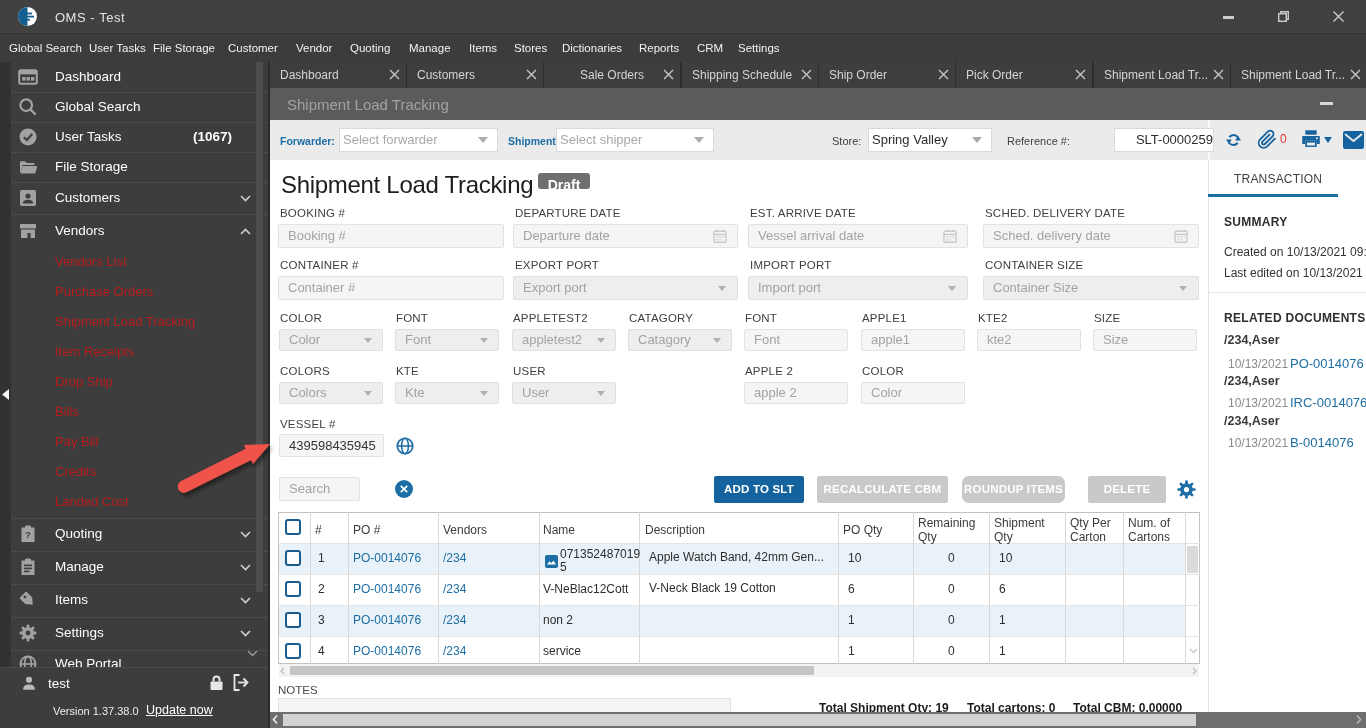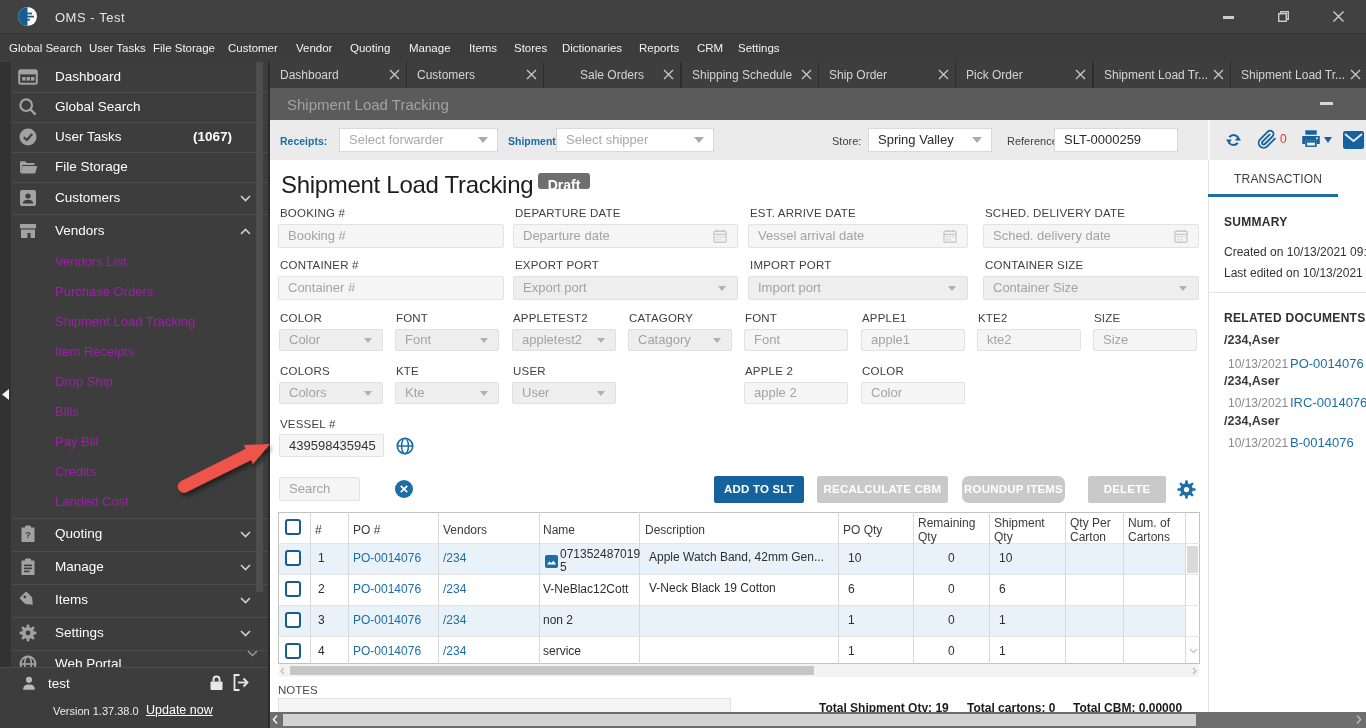--- a/index.html
+++ b/index.html
@@ -12,40 +12,40 @@
 #apptitle { left:55px; top:10px; font-size:13px; color:#e4e4e4; letter-spacing:0.5px; }
 
 
 #menubar { left:0; top:34px; width:1366px; height:28px; background:#3c3c3c; }
 .mitem { position:absolute; top:42px; font-size:11.5px; color:#f2f2f2; white-space:nowrap; }
 
 
 #sidebar { left:0; top:62px; width:270px; height:666px; background:#3d3d3d; border-right:2px solid #2b2b2b; overflow:hidden; }
 #sidestrip { left:0; top:62px; width:11px; height:666px; background:#323232; }
 .navlabel { position:absolute; left:55px; font-size:13.5px; color:#fdfdfd; white-space:nowrap; }
-.navsub { position:absolute; left:55px; font-size:13px; color:#a21caf; white-space:nowrap; }
+.navsub { position:absolute; left:55px; font-size:13px; color:#b91c1c; white-space:nowrap; }
 .navsep { position:absolute; left:11px; width:257px; height:1px; background:#4b4b4b; }
 #sidescroll { left:256px; top:62px; width:7px; height:530px; background:#4e4e4e; }
 
 
 #tabbar { left:270px; top:62px; width:1096px; height:26px; background:#2d2d2d; }
 .tab { position:absolute; top:62px; height:26px; background:#3e3e3e; }
 .tablabel { position:absolute; left:12px; top:6px; font-size:12px; color:#d4d4d4; white-space:nowrap; }
 .tabx { position:absolute; top:7px; width:11px; height:11px; }
 
 
 #grayhdr { left:270px; top:88px; width:1096px; height:32px; background:#5b5b5b; }
 #grayhdr-title { left:287px; top:96px; font-size:15px; color:#a2a2a2; }
 #panelmin { left:1320px; top:102px; width:13px; height:2.5px; background:#d8d8d8; }
 
 
 #toolbar { left:270px; top:120px; width:1096px; height:40px; background:#ebebeb; }
 .tlabel-blue { position:absolute; top:135px; font-size:10.5px; font-weight:bold; color:#1c6ea4; }
 .tlabel-dark { position:absolute; top:135px; font-size:11px; color:#3f3f3f; }
-.tdrop { position:absolute; top:128px; height:24px; background:#fff; border:1px solid #d9d9d9; font-size:13px; color:#a9a9a9; line-height:22px; padding-left:9px; }
+.tdrop { position:absolute; top:128px; height:24px; background:#fff; border:1px solid #d9d9d9; font-size:13px; color:#a9a9a9; line-height:22px; padding-left:3px; }
 .tdrop.dark { color:#2b2b2b; }
 .caret { position:absolute; width:0; height:0; border-left:5px solid transparent; border-right:5px solid transparent; border-top:6px solid #ababab; }
 #toolsep { left:1208px; top:120px; width:2px; height:40px; background:#f7f7f7; }
 
 
 #page { left:270px; top:160px; width:938px; height:552px; background:#fff; }
 #rightpanel { left:1208px; top:160px; width:158px; height:552px; background:#fff; border-left:1px solid #e2e2e2; overflow:hidden; }
 
 h1.pgtitle { position:absolute; left:281px; top:171px; font-size:24px; font-weight:normal; color:#1d1d1d; letter-spacing:-0.3px; }
 #draftbadge { left:538px; top:173px; width:52px; height:16px; background:#6f6f6f; border-radius:3px; color:#fff; font-size:14px; font-weight:bold; text-align:center; line-height:24px; }
@@ -130,31 +130,31 @@
   </svg>
 
 <div class="abs" id="tabbar"></div>
 
 <div class="abs" id="grayhdr"></div>
 <div class="abs" id="grayhdr-title">Shipment Load Tracking</div>
 <div class="abs" id="panelmin"></div>
 
 <div class="abs" id="toolbar"></div>
 <div class="abs" id="toolsep"></div>
-<span class="tlabel-blue" style="left:280px;">Receipts:</span>
+<span class="tlabel-blue" style="left:280px;">Forwarder:</span>
 <div class="tdrop" style="left:339px; width:159px;">Select forwarder</div>
 <span class="caret" style="left:478px; top:137px;"></span>
 <span class="tlabel-blue" style="left:508px;">Shipment:</span>
 <div class="tdrop" style="left:556px; width:158px;">Select shipper</div>
 <span class="caret" style="left:694px; top:137px;"></span>
 <span class="tlabel-dark" style="left:832px;">Store:</span>
 <div class="tdrop dark" style="left:868px; width:124px;">Spring Valley</div>
 <span class="caret" style="left:972px; top:137px;"></span>
 <span class="tlabel-dark" style="left:1007px;">Reference #:</span>
-<div class="tdrop dark" style="left:1054px; width:124px;">SLT-0000259</div>
+<div class="tdrop dark" style="left:1114px; width:100px;text-align:right;">SLT-0000259</div>
 
 <div class="abs" id="page"></div>
 <div class="abs" id="rightpanel"></div>
 <h1 class="pgtitle">Shipment Load Tracking</h1>
 <div class="abs" id="draftbadge">Draft</div>
 
 <div class="abs" id="hscroll"></div>
 <div class="abs" id="hthumb"></div>
 <div class="abs" id="notes-label">NOTES</div>
 <div class="abs" id="notes-input"></div>

